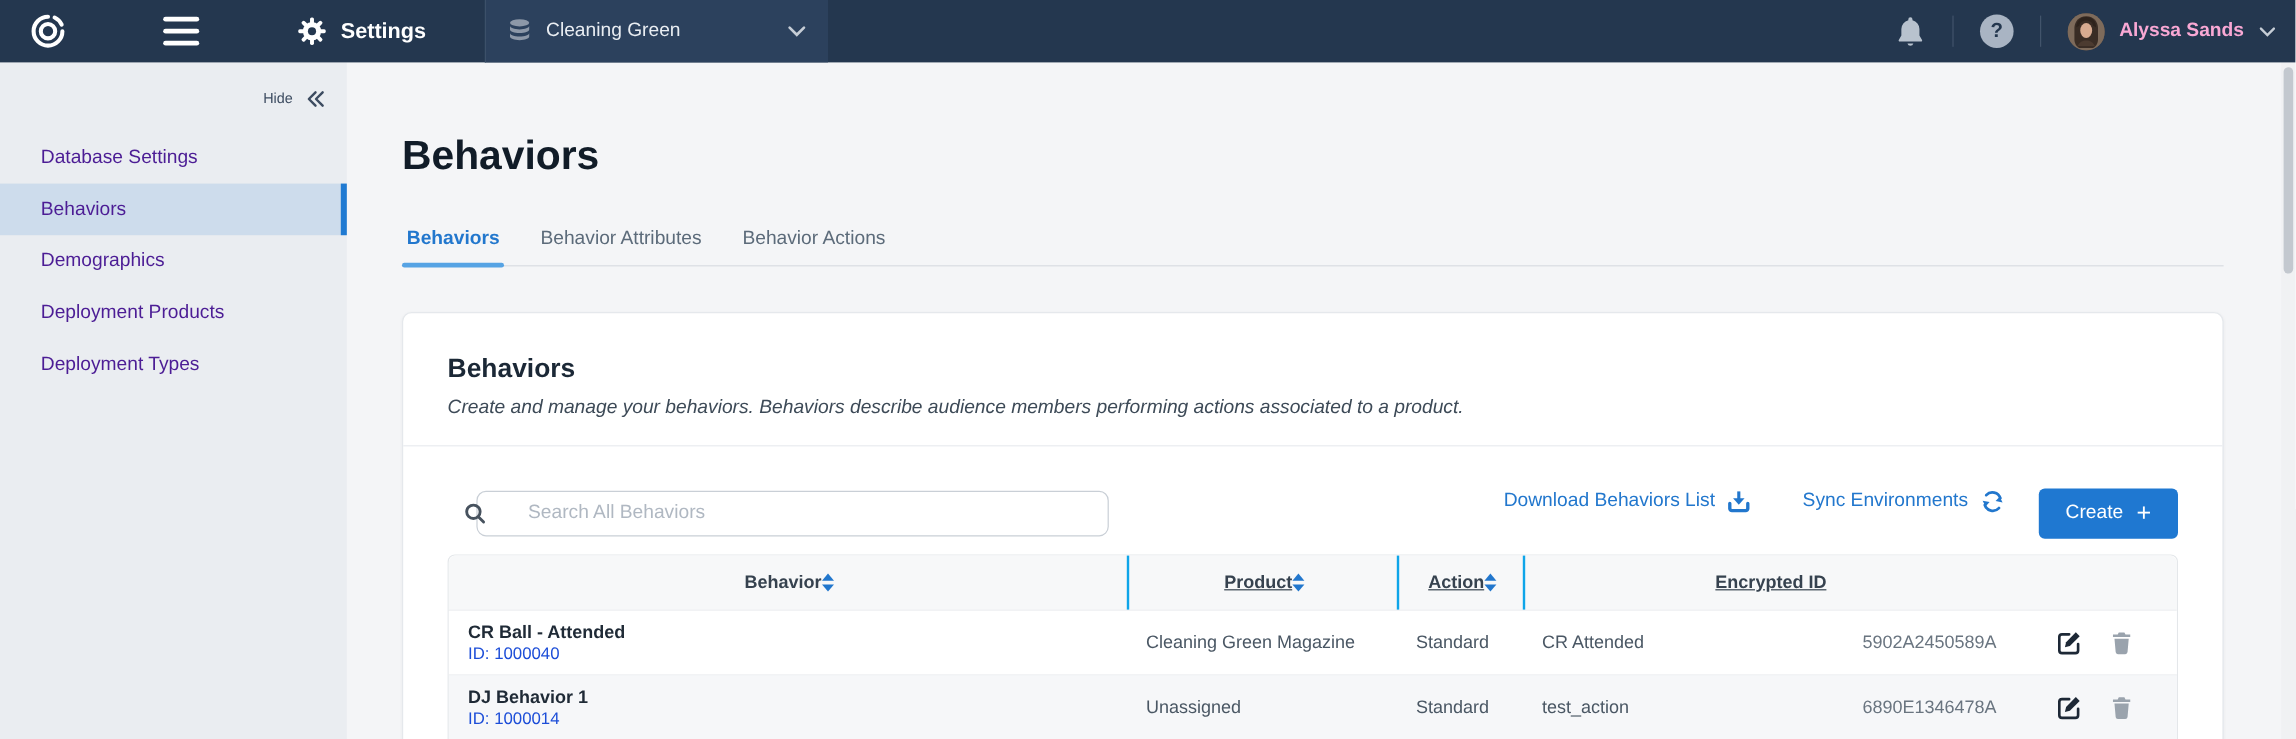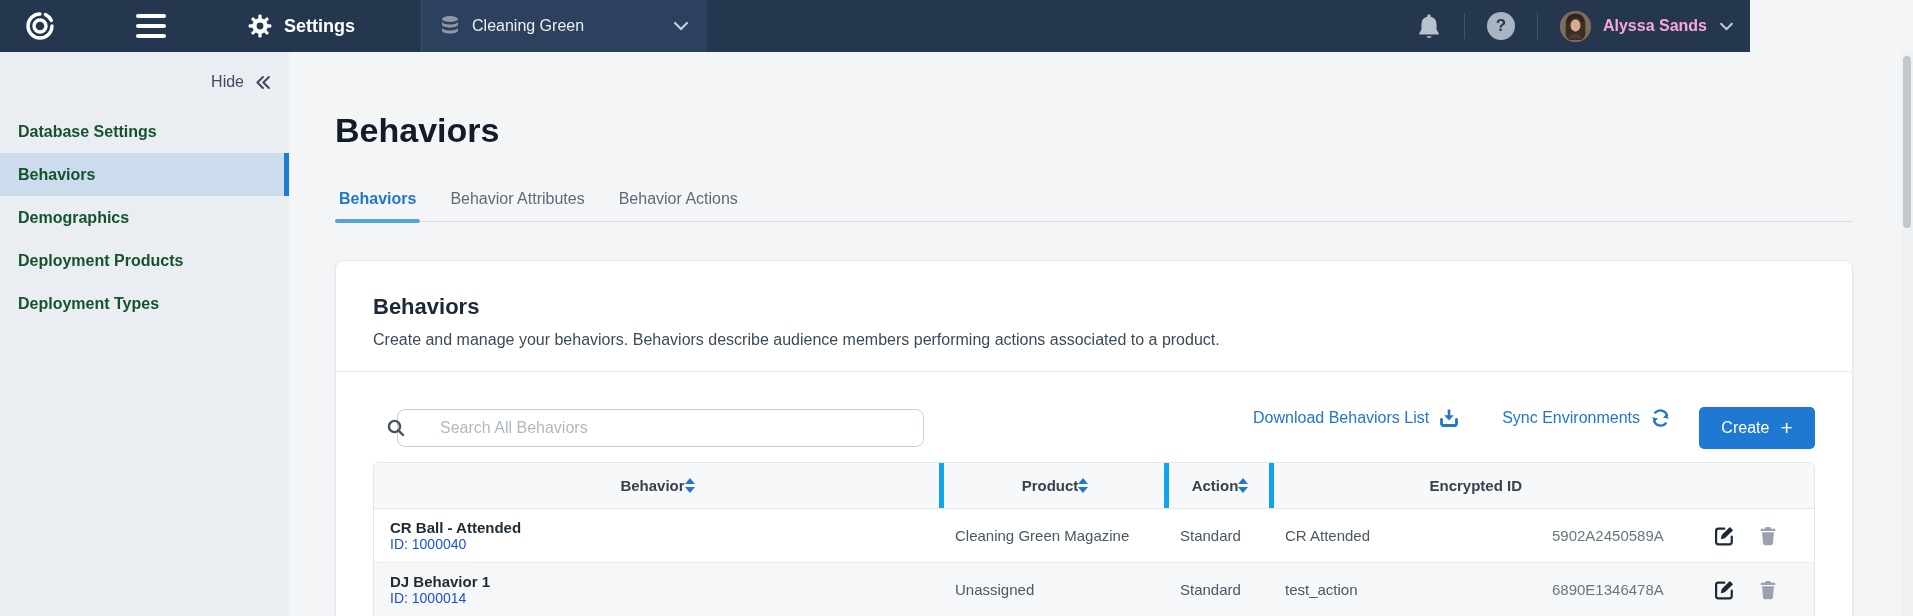--- a/index.html
+++ b/index.html
@@ -1,67 +1,67 @@
 <!DOCTYPE html>
 <html><head>
 <meta charset="utf-8">
 <style>
   * { box-sizing: border-box; margin: 0; padding: 0; }
   html,body { width:1913px; height:616px; overflow:hidden; }
   body { font-family:"Liberation Sans", sans-serif; background:#f4f5f7; position:relative; }
 
   
-  .navbar { position:absolute; top:0; left:0; width:1750px; height:52px; background:#24374f;
+  .navbar { position:absolute; top:0; left:0; width:1913px; height:52px; background:#24374f;
             display:flex; align-items:center; z-index:5;gap:40px; }
   .nav-logo { margin-left:22px; width:36px; height:36px; display:flex; align-items:center; justify-content:center; cursor:pointer; }
   .nav-burger { margin-left:38px; width:30px; display:flex; flex-direction:column; gap:6px; cursor:pointer; }
   .nav-burger span { display:block; height:4px; border-radius:2px; background:#fff; }
   .nav-settings { margin-left:42px; display:flex; align-items:center; gap:12px; cursor:pointer; }
   .nav-settings-label { color:#fff; font-size:18px; font-weight:bold; }
-  .nav-account { margin-left:26px; height:52px; width:286px; background:#2c415d; border-left:1px solid #3c5069;
+  .nav-account { margin-left:9px; height:52px; width:286px; background:#2c415d; border-left:1px solid #3c5069;
                  display:flex; align-items:center; padding:0 18px; gap:12px; cursor:pointer; }
   .nav-account-label { color:#e9edf2; font-size:16px; }
   .nav-account .chev { margin-left:auto; }
   .nav-right { margin-left:auto; display:flex; align-items:center; padding-right:16px; }
   .nav-divider { width:1px; height:26px; background:#42546b; margin:0 22px; }
   .nav-bell { cursor:pointer; display:flex; }
   .nav-help { width:28px; height:28px; border-radius:50%; background:#a9b4c3; color:#24374f;
               font-size:17px; font-weight:bold; display:flex; align-items:center; justify-content:center; cursor:pointer; }
   .nav-user { display:flex; align-items:center; gap:12px; cursor:pointer; }
   .nav-avatar { width:31px; height:31px; border-radius:50%; overflow:hidden; background:#6d5a4c; flex:0 0 auto; }
   .nav-username { color:#f9a8d4; font-size:16px; font-weight:bold; }
 
   
   .scrollbar { position:absolute; top:52px; right:0; width:12px; bottom:0; background:#f0f1f3; }
   .scrollbar .thumb { position:absolute; top:4px; left:2px; width:8px; height:172px; border-radius:5px; background:#c3c8cf; }
 
   
   .sidebar { position:absolute; top:52px; left:0; width:289px; bottom:0; background:#eaedf1; }
   .sidebar-hide { margin-top:12px; height:36px; display:flex; align-items:center; justify-content:flex-end;
-                  padding-right:18px; gap:10px; color:#3d4c61; font-size:16px; cursor:pointer; }
+                  padding-right:18px; gap:10px; color:#3d4c61; font-size:12px; cursor:pointer; }
   .sidebar-items { margin-top:10px; }
-  .sidebar-item { height:43px; display:flex; align-items:center; padding-left:18px; position:relative;
-                  color:#14532d; font-size:16px; font-weight:bold; cursor:pointer; }
+  .sidebar-item { height:43px; display:flex; align-items:center; padding-left:34px; position:relative;
+                  color:#4c1d95; font-size:16px; font-weight:normal; cursor:pointer; }
   .sidebar-item.active { background:#cddcec; }
   .sidebar-item.active::after { content:""; position:absolute; right:0; top:0; bottom:0; width:5px; background:#1f7ad2; }
 
   
   .main { position:absolute; top:52px; left:290px; right:12px; bottom:0; overflow:hidden; }
   .page-title { padding:58px 0 0 45px; font-size:34px; line-height:40px; font-weight:bold; color:#111c28; }
 
   .tabs { margin:40px 0 0 45px; display:flex; gap:26px; border-bottom:1px solid #d9dce1; width:1518px; }
   .tab { font-size:16px; color:#5c6b7a; padding:0 4px 13px; cursor:pointer; position:relative; }
   .tab.active { color:#2277cd; font-weight:bold; }
   .tab.active::after { content:""; position:absolute; left:0; right:0; bottom:-2px; height:4px; border-radius:2px; background:#56a3e4; }
 
   
   .card { margin:38px 0 0 45px; width:1518px; height:420px; background:#fff; border:1px solid #e5e8ec;
           border-radius:8px; box-shadow:0 1px 3px rgba(20,30,40,.05); padding-top:32px; }
   .card-heading { padding:0 37px; font-size:22px; line-height:28px; font-weight:bold; color:#1b2836; }
-  .card-desc { padding:0 37px; margin-top:10px; font-size:16px; color:#3d4a57; }
+  .card-desc { padding:0 37px; margin-top:10px; font-size:16px; color:#3d4a57;font-style:italic; }
   .card-hr { margin-top:22px; border:none; border-top:1px solid #e9ebef; }
 
   .toolbar { margin:36px 37px 0; height:40px; display:flex; align-items:center; }
   .search-box { position:relative; width:527px;padding-left:24px; }
   .search-box input { width:527px; height:38px; border:1px solid #c9cfd6; border-radius:8px; background:#fff;
                       padding:0 14px 0 42px; font-size:16px; font-family:"Liberation Sans",sans-serif; color:#2b3845; outline:none; }
   .search-box input::placeholder { color:#b0b8c2; }
   .search-box .mag { position:absolute; left:13px; top:9px; }
   .toolbar-right { margin-left:auto; display:flex; align-items:flex-start; }
   .link-action { display:flex; align-items:center; gap:9px; color:#2277cd; font-size:16px; cursor:pointer; }
@@ -70,21 +70,21 @@
                 color:#fff; font-size:16px; font-family:"Liberation Sans",sans-serif; display:flex; align-items:center;
                 justify-content:center; gap:11px; cursor:pointer; }
   .create-btn .plus { font-size:21px; font-weight:normal; line-height:1; margin-top:-2px; }
 
   
   .table { margin:14px 37px 0; border:1px solid #e4e7ea; border-radius:6px 6px 0 0; }
   .tgrid { display:grid; grid-template-columns:565px 225px 105px 267px 281px; }
   .thead { background:#f7f8f9; height:46px; border-bottom:1px solid #e4e7ea; border-radius:6px 6px 0 0; }
   .th { display:flex; align-items:center; justify-content:center; padding:0 14px 0 16px;
         font-size:15px; font-weight:bold; color:#36424f; cursor:pointer; }
-  .th + .th { border-left:5px solid #0ea5e9; }
+  .th + .th { border-left:2px solid #0ea5e9;text-decoration:underline; }
   .th.nosort { justify-content:flex-end; cursor:default; }
   .sort { display:flex; flex-direction:column; gap:3px; }
   .sort .up { width:0; height:0; border-left:5px solid transparent; border-right:5px solid transparent; border-bottom:6px solid #2277cd; }
   .sort .dn { width:0; height:0; border-left:5px solid transparent; border-right:5px solid transparent; border-top:6px solid #2277cd; }
 
   .trow { height:54px; border-bottom:1px solid #e9ebee; background:#fff; }
   .trow.alt { background:#f6f7f9; }
   .td { display:flex; align-items:center; padding-left:16px; font-size:15px; color:#4a5764; overflow:hidden; }
   .td-name { flex-direction:column; align-items:flex-start; justify-content:center; gap:0; }
   .row-name { font-size:15px; font-weight:bold; color:#1f2a36; }

